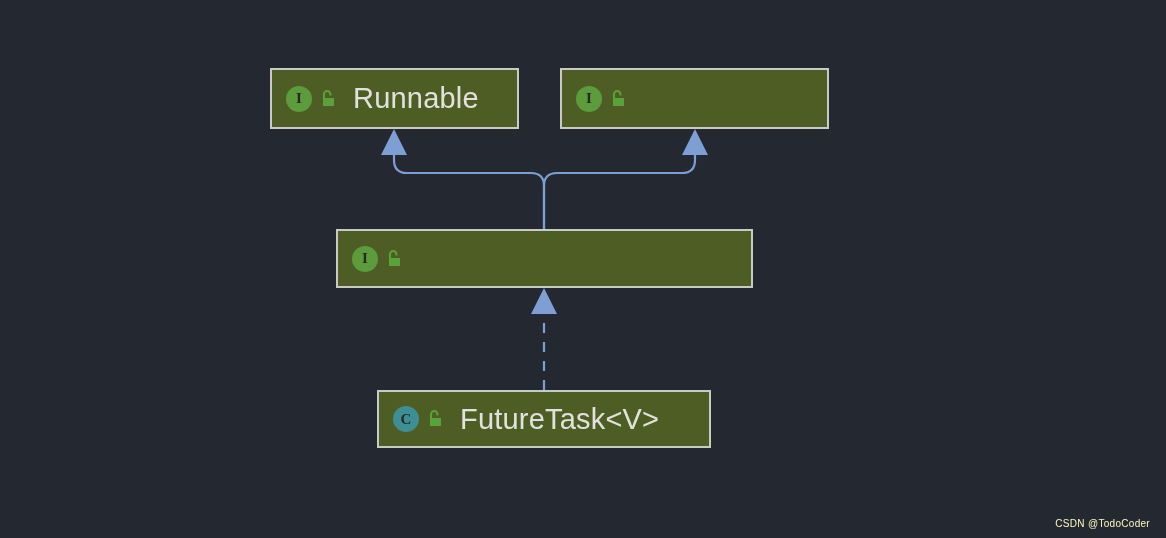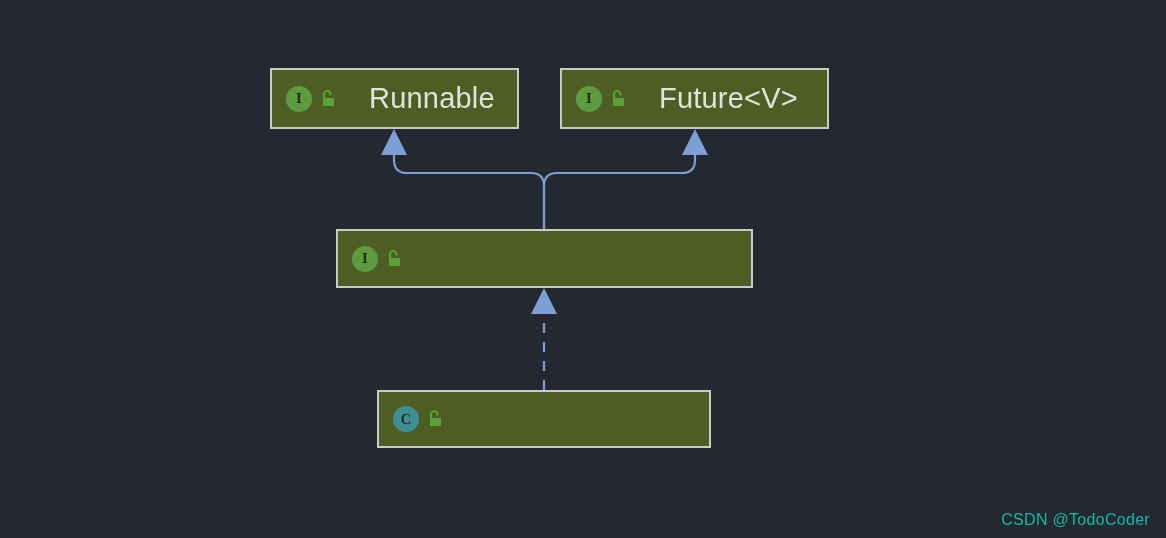--- a/index.html
+++ b/index.html
@@ -56,32 +56,32 @@
   .type-icon.interface { background: #5c9c3c; }
   .type-icon.class { background: #3e8f93; }
   .lock-icon {
     width: 18px;
     height: 20px;
     margin-left: 7px;
     flex: 0 0 auto;
     display: block;
   }
   .node-label {
-    margin-left: 32px;
+    margin-left: 16px;
     color: #e2e2dd;
     font-size: 29px;
     line-height: 1;
     letter-spacing: 0.2px;
   }
   .watermark {
     position: absolute;
     right: 16px;
     bottom: 9px;
-    color: #14b8a6;
-    font-size: 16px;
+    color: #fef9c3;
+    font-size: 10px;
     letter-spacing: 0.3px;
   }
   #node-runnable        { left: 270px; top: 68px;  width: 249px; height: 61px; }
   #node-future          { left: 560px; top: 68px;  width: 269px; height: 61px; }
   #node-runnablefuture  { left: 336px; top: 229px; width: 417px; height: 59px; }
   #node-futuretask      { left: 377px; top: 390px; width: 334px; height: 58px; }
 </style>
 </head>
 <body>
 
@@ -110,38 +110,38 @@
   </div>
 
   <div class="uml-node" id="node-future">
     <span class="node-icons">
       <span class="type-icon interface">I</span>
       <svg class="lock-icon" viewBox="0 0 18 20">
         <path d="M5 9 V5.2 A3.2 3.2 0 0 1 11.4 5.2 V6.4" fill="none" stroke="#59a13a" stroke-width="2.1"></path>
         <rect x="4" y="9" width="11" height="8" fill="#59a13a"></rect>
       </svg>
     </span>
-    <span class="node-label">Future&lt;V&gt;</span>
   </div>
 
   <div class="uml-node" id="node-runnablefuture">
     <span class="node-icons">
       <span class="type-icon interface">I</span>
       <svg class="lock-icon" viewBox="0 0 18 20">
         <path d="M5 9 V5.2 A3.2 3.2 0 0 1 11.4 5.2 V6.4" fill="none" stroke="#59a13a" stroke-width="2.1"></path>
         <rect x="4" y="9" width="11" height="8" fill="#59a13a"></rect>
       </svg>
     </span>
   </div>
 
   <div class="uml-node" id="node-futuretask">
     <span class="node-icons">
       <span class="type-icon class">C</span>
       <svg class="lock-icon" viewBox="0 0 18 20">
         <path d="M5 9 V5.2 A3.2 3.2 0 0 1 11.4 5.2 V6.4" fill="none" stroke="#59a13a" stroke-width="2.1"></path>
         <rect x="4" y="9" width="11" height="8" fill="#59a13a"></rect>
       </svg>
     </span>
+    <span class="node-label">FutureTask&lt;V&gt;</span>
   </div>
 
   <div class="watermark">CSDN @TodoCoder</div>
 
 </div>
 
 </body></html>

